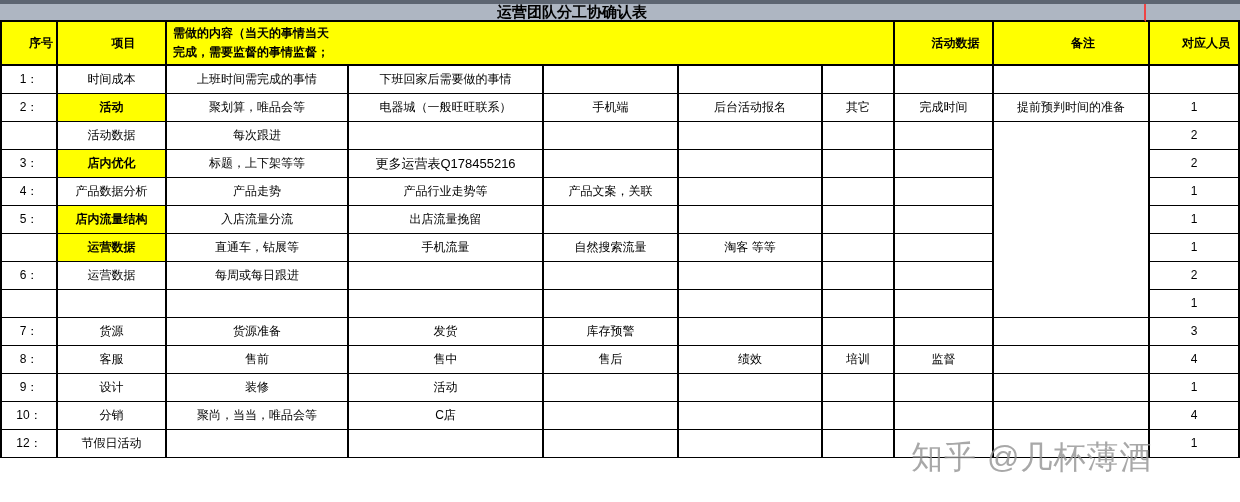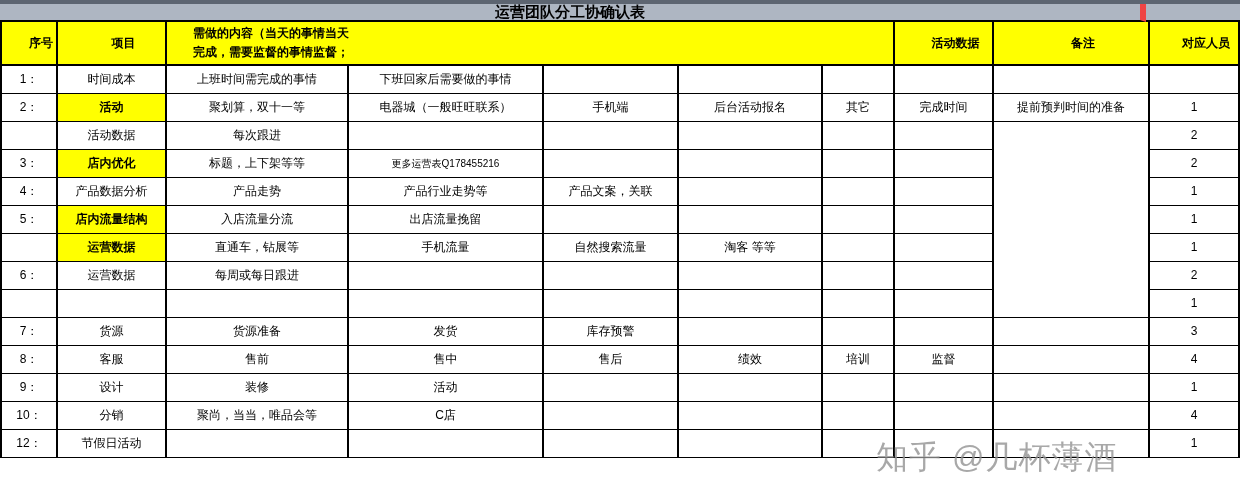--- a/index.html
+++ b/index.html
@@ -13,21 +13,21 @@
   }
   .title-row {
     display: flex; height: 22px;
     border-top: 4px solid #5d6571;
     box-sizing: border-box;
   }
   .title-bar {
     width: 1146px; box-sizing: border-box;
     background: #aeb6c2;
     border-bottom: 2px solid #000;
-    border-right: 6px solid #ef4444;
+    border-right: 2px solid #ef4444;
     text-align: center;
     font-weight: bold; font-size: 15px; line-height: 16px;
   }
   .corner-cell {
     flex: 1; background: #aeb6c2;
     border-bottom: 2px solid #000;
     box-sizing: border-box;
   }
   table {
     border-collapse: separate; border-spacing: 0;
@@ -43,30 +43,30 @@
     padding: 0;
   }
   th {
     background: #ffff00;
     height: 44px;
     font-size: 12px; font-weight: bold;
     border-bottom: 2px solid #000;
     padding-left: 24px;
   }
   th.content-header { text-align: left; padding-left: 6px; }
-  th.content-header div { line-height: 19px; margin-left: 20px; }
+  th.content-header div { line-height: 19px; }
   td {
     height: 28px; background: #fff;
     font-size: 12px; line-height: 27px;
   }
   td.hl { background: #ffff00; font-weight: bold; }
-  td.big { font-size: 10px; }
+  td.big { font-size: 13px; }
   td.no-bb { border-bottom: none; }
   .watermark {
-    position: absolute; left: 876px; top: 436px;
+    position: absolute; left: 911px; top: 436px;
     font-size: 32px; letter-spacing: 1px;
     color: #939393; opacity: 0.8;
     white-space: nowrap; z-index: 5;
     pointer-events: none;
   }
 </style>
 </head>
 <body>
 
 <div class="sheet">
@@ -111,21 +111,21 @@
           <td></td>
           <td></td>
           <td></td>
           <td></td>
           <td></td>
           <td></td>
         </tr>
         <tr>
           <td>2：</td>
           <td class="hl">活动</td>
-          <td>聚划算，双十一等</td>
+          <td>聚划算，唯品会等</td>
           <td>电器城（一般旺旺联系）</td>
           <td>手机端</td>
           <td>后台活动报名</td>
           <td>其它</td>
           <td>完成时间</td>
           <td>提前预判时间的准备</td>
           <td>1</td>
         </tr>
         <tr>
           <td></td>

